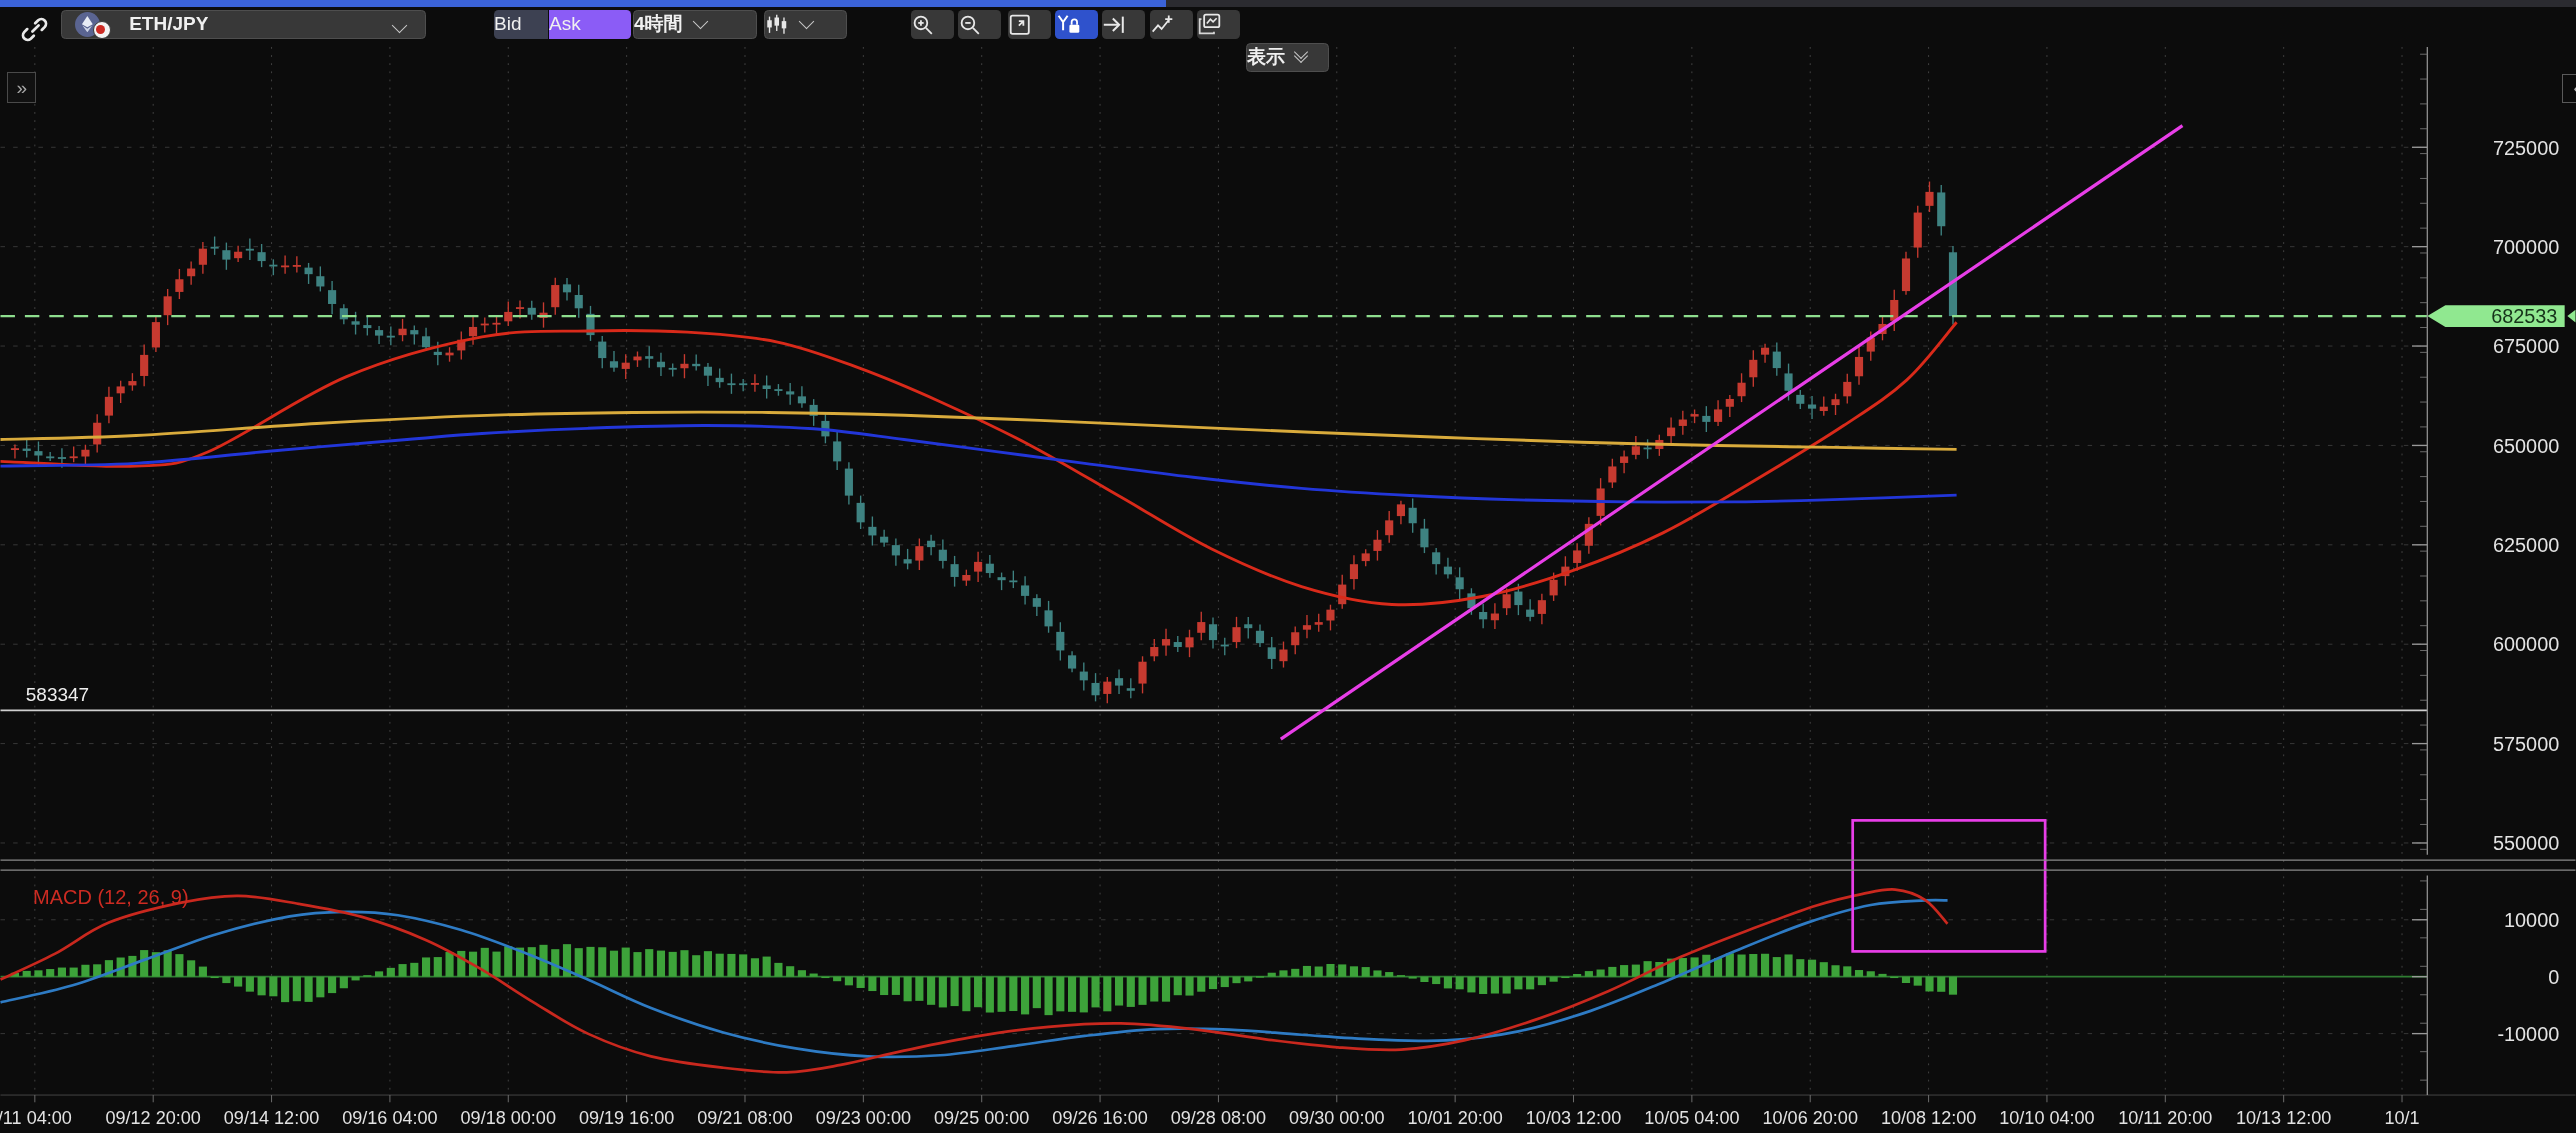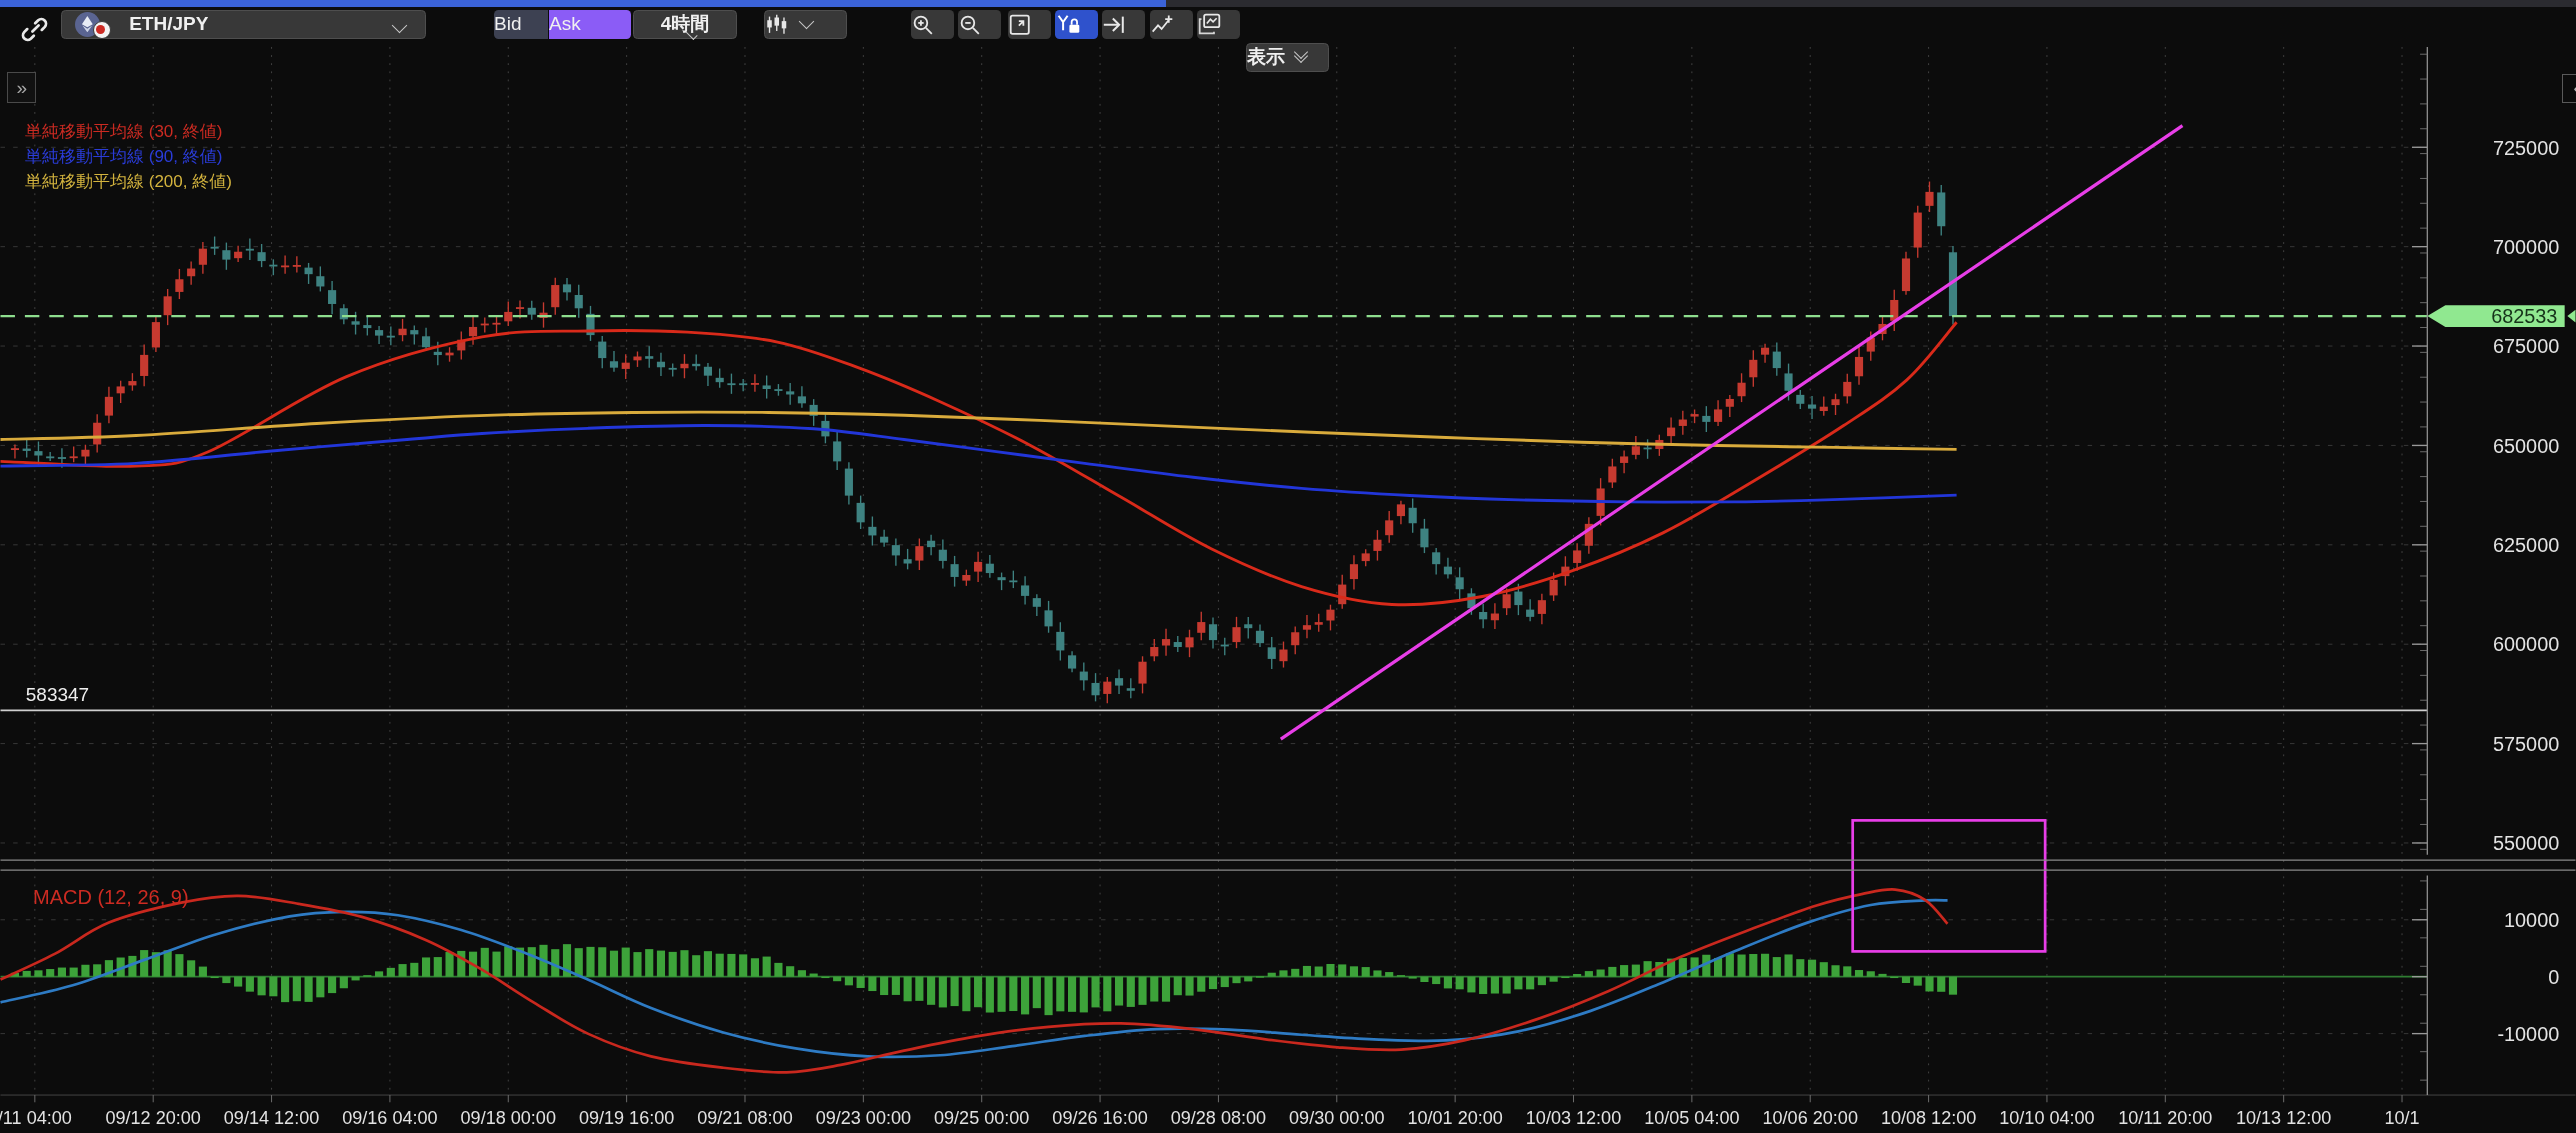--- a/index.html
+++ b/index.html
@@ -21,21 +21,21 @@
   svg.ic{display:block;}
   #linkicon{position:absolute;left:18px;top:5.4px;}
   #symbolbox{left:61px;width:365px;justify-content:flex-start;padding-left:12.7px;}
   #symbolbox .chev{position:absolute;right:20px;top:14.5px;}
   .coin{position:relative;width:40px;height:29px;margin-right:14.5px;}
   .coin .eth{position:absolute;left:0;top:1.8px;width:25px;height:25px;border-radius:50%;background:#5a6491;display:flex;align-items:center;justify-content:center;}
   .coin .jpy{position:absolute;left:18px;top:11px;width:18px;height:18px;border-radius:50%;background:#f4f4f4;border:1.8px solid #3a3a3a;box-sizing:border-box;}
   .coin .jpy i{position:absolute;left:2.7px;top:2.7px;width:9px;height:9px;border-radius:50%;background:#cc2b24;}
   #bidbtn{left:494px;width:54px;border-radius:4.5px 0 0 4.5px;background:#3d4152;}
   #askbtn{left:549px;width:82px;border-radius:0 4.5px 4.5px 0;background:#8b5cf6;}
-  #tfbox{left:633px;width:104px;flex-direction:column;}
+  #tfbox{left:633px;width:124px;}
   #ctbox{left:764px;width:83px;}
   #zoominbtn{left:911px;}
   #zoomoutbtn{left:958px;}
   #fitbtn{left:1008px;}
   #ylockbtn{left:1055px;background:#2f52cc;}
   #gotoendbtn{left:1102px;}
   #addindbtn{left:1150px;}
   #comparebtn{left:1197px;}
   #displaybtn{left:1246px;width:83px;margin-top:33px;}
   
@@ -843,21 +843,16 @@
       </g>
     </svg>
 
   <div id="expandbtn">
       <span>»</span>
     </div>
   <div id="collapsebtn">
       <span>‹</span>
     </div>
 
-  <div id="legend">
-    <div class="l30">単純移動平均線 (30, 終値)</div>
-    <div class="l90">単純移動平均線 (90, 終値)</div>
-    <div class="l200">単純移動平均線 (200, 終値)</div>
-  </div>
   <div id="macdlegend">MACD (12, 26, 9)</div>
 
 </div>
 
 
 </body></html>

